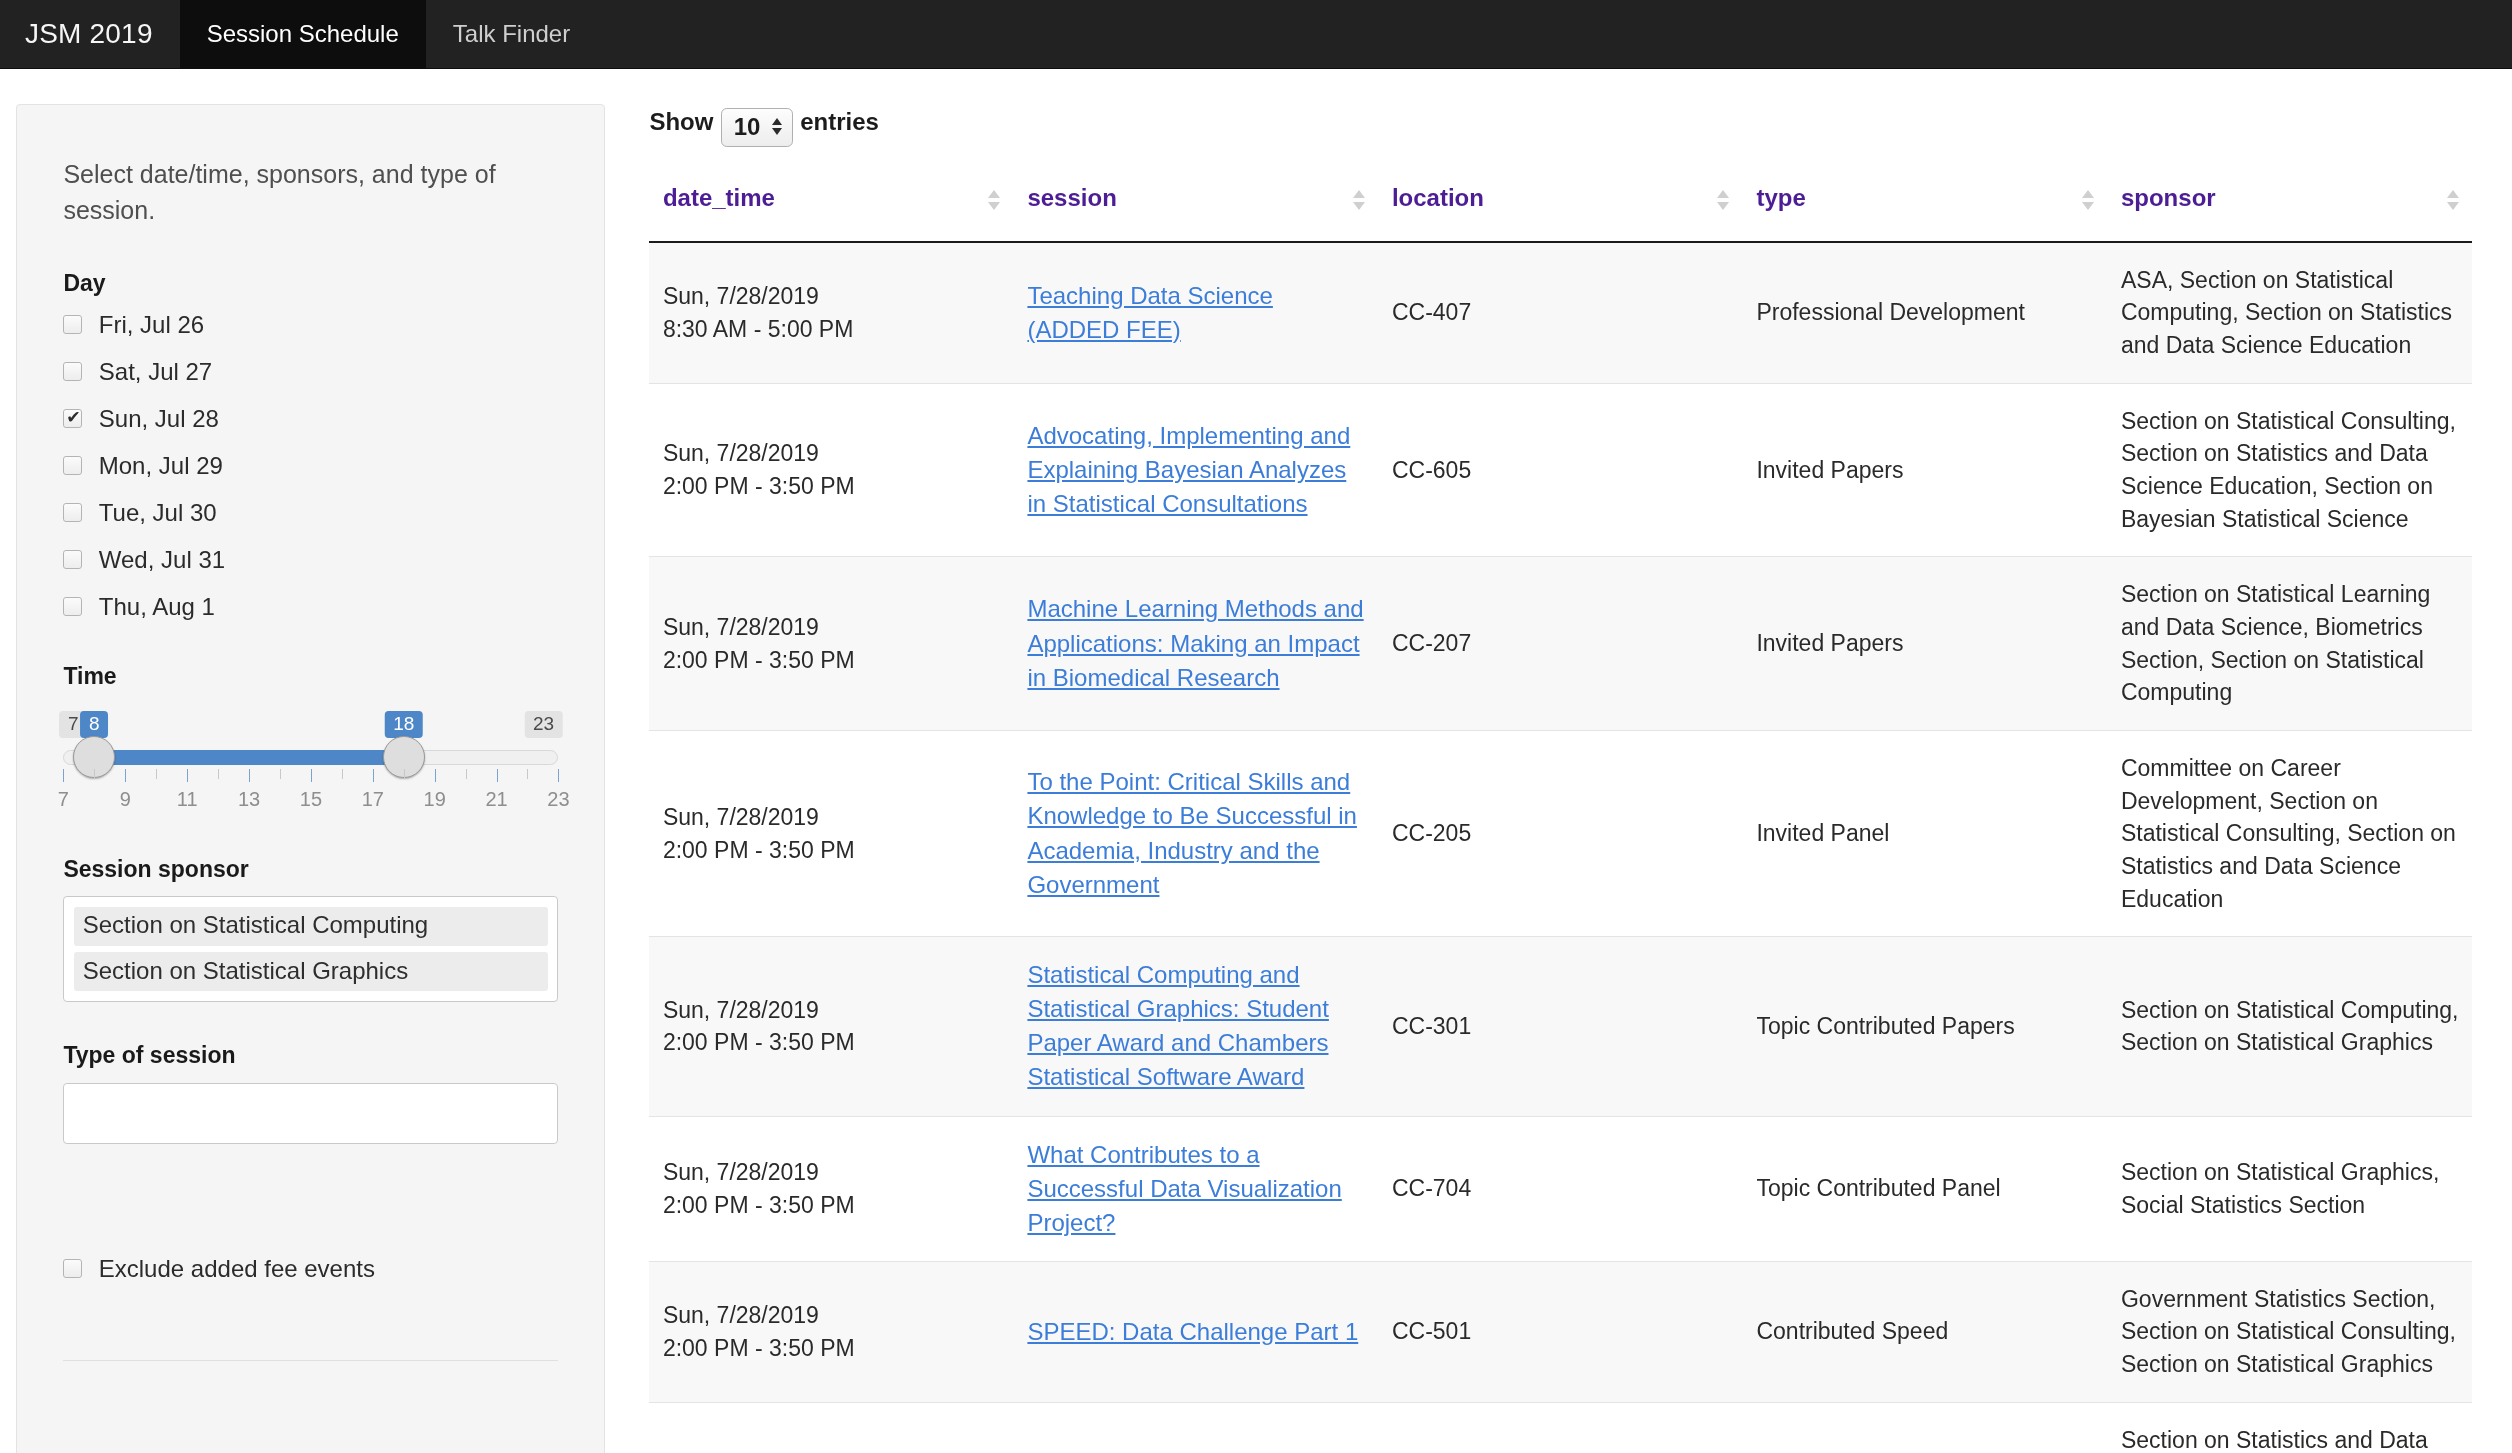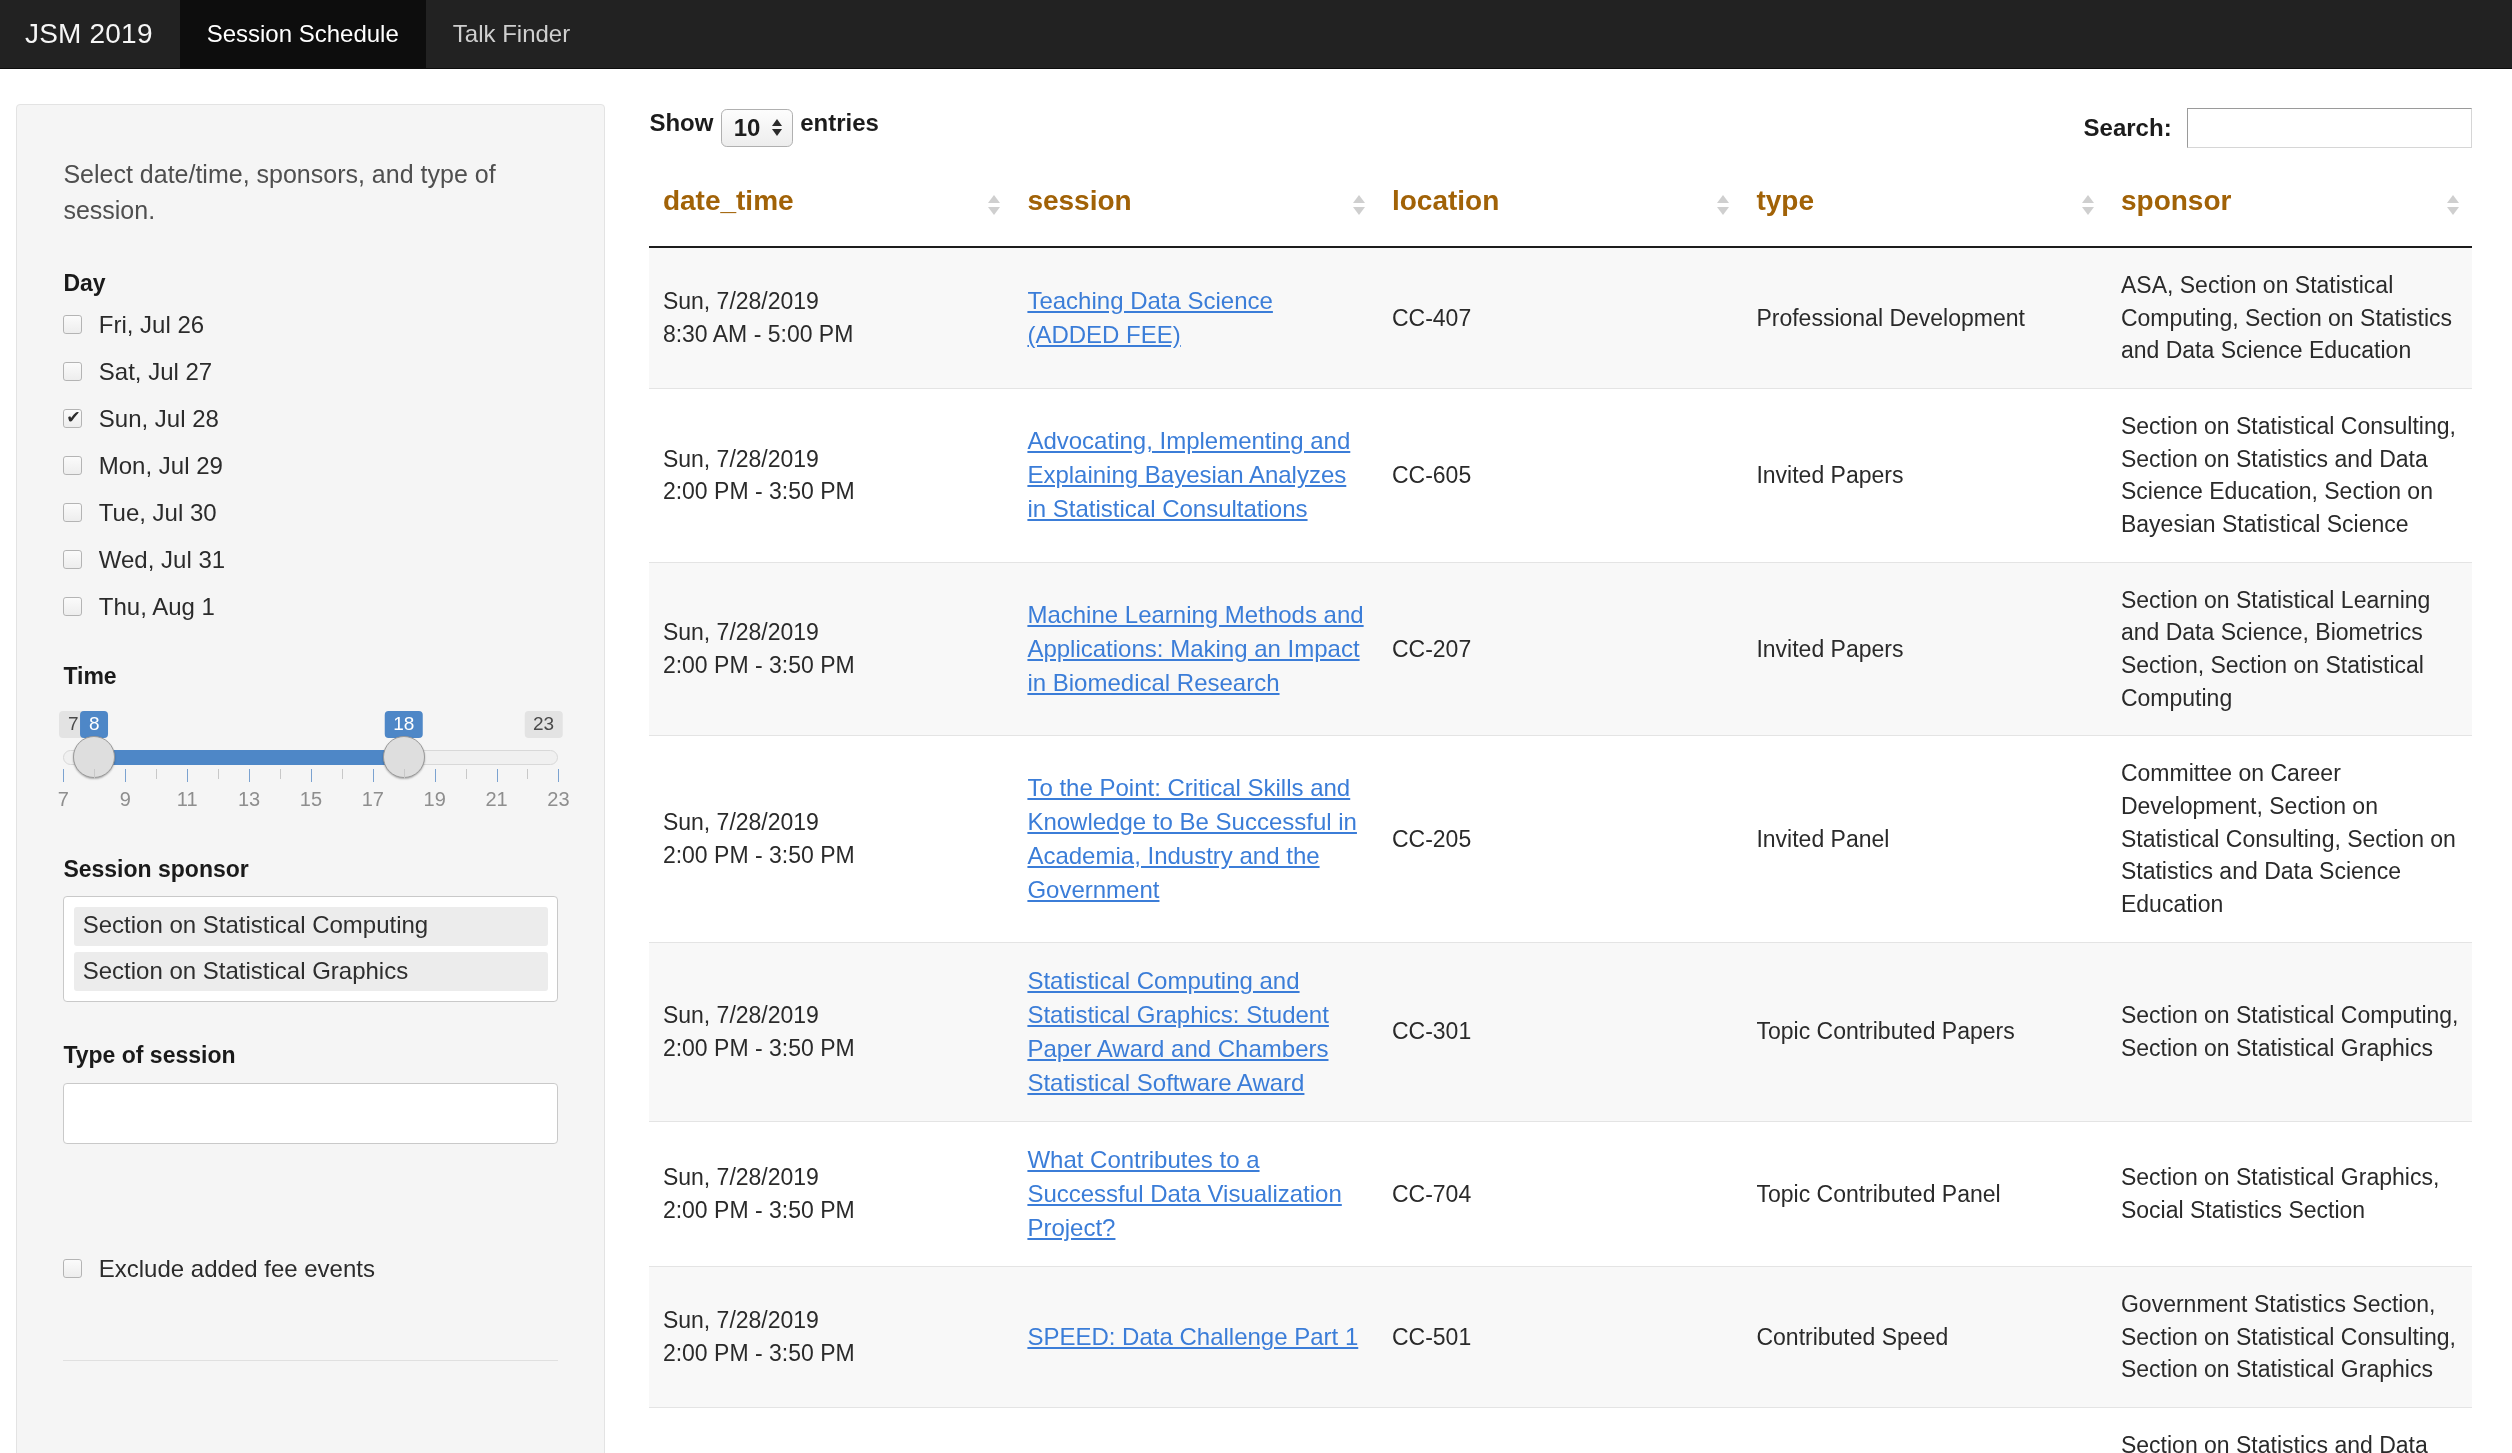--- a/index.html
+++ b/index.html
@@ -254,23 +254,23 @@
     border-bottom-color: #d6d6d6;
   }
 
   table.dt {
     width: 100%;
     border-collapse: collapse;
     table-layout: fixed;
   }
   table.dt thead th {
     text-align: left;
-    font-size: 28px;
+    font-size: 24px;
     font-weight: bold;
-    color: #a16207;
+    color: #4c1d95;
     padding: 0 13.5px 29px 13.5px;
     border-bottom: 2.9px solid #1c1c1c;
     position: relative;
     vertical-align: bottom;
     cursor: pointer;
   }
   .sort-arrows {
     position: absolute;
     right: 13.5px;
     bottom: 31px;
@@ -437,24 +437,20 @@
         <span class="len-select">
           <span class="val">10</span>
           <span class="spin">
               <i class="up"></i>
               <i class="down"></i>
             </span>
         </span>
         <span>entries</span>
       </div>
 
-      <div class="search-box">
-        <span class="search-label">Search:</span>
-        <input class="search-input" type="text" value="" style="">
-      </div>
     </div>
 
     <table class="dt">
       <thead>
         <tr>
           <th class="c-date">
             <span>date_time</span>
             <span class="sort-arrows">
                 <i class="up"></i>
                 <i class="down"></i>

